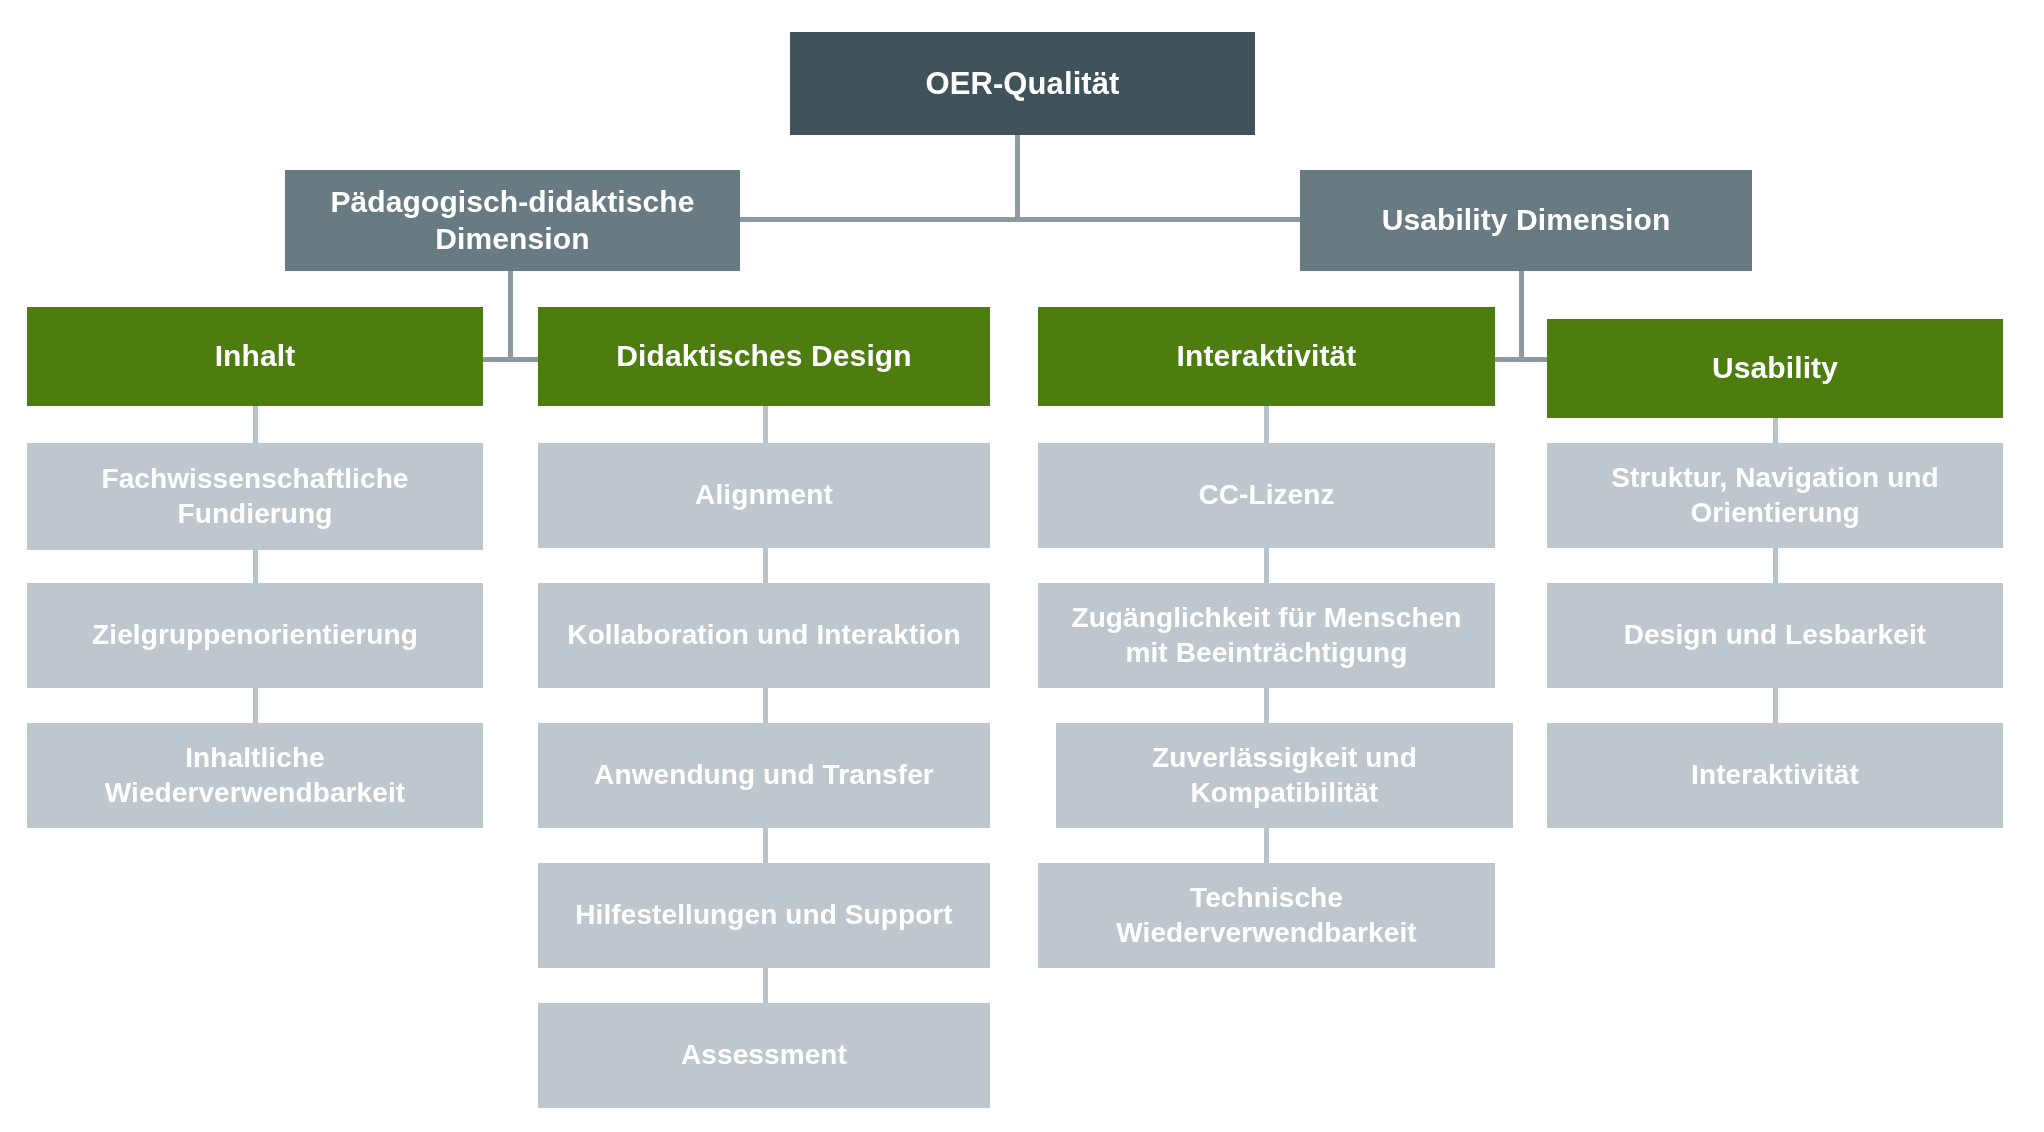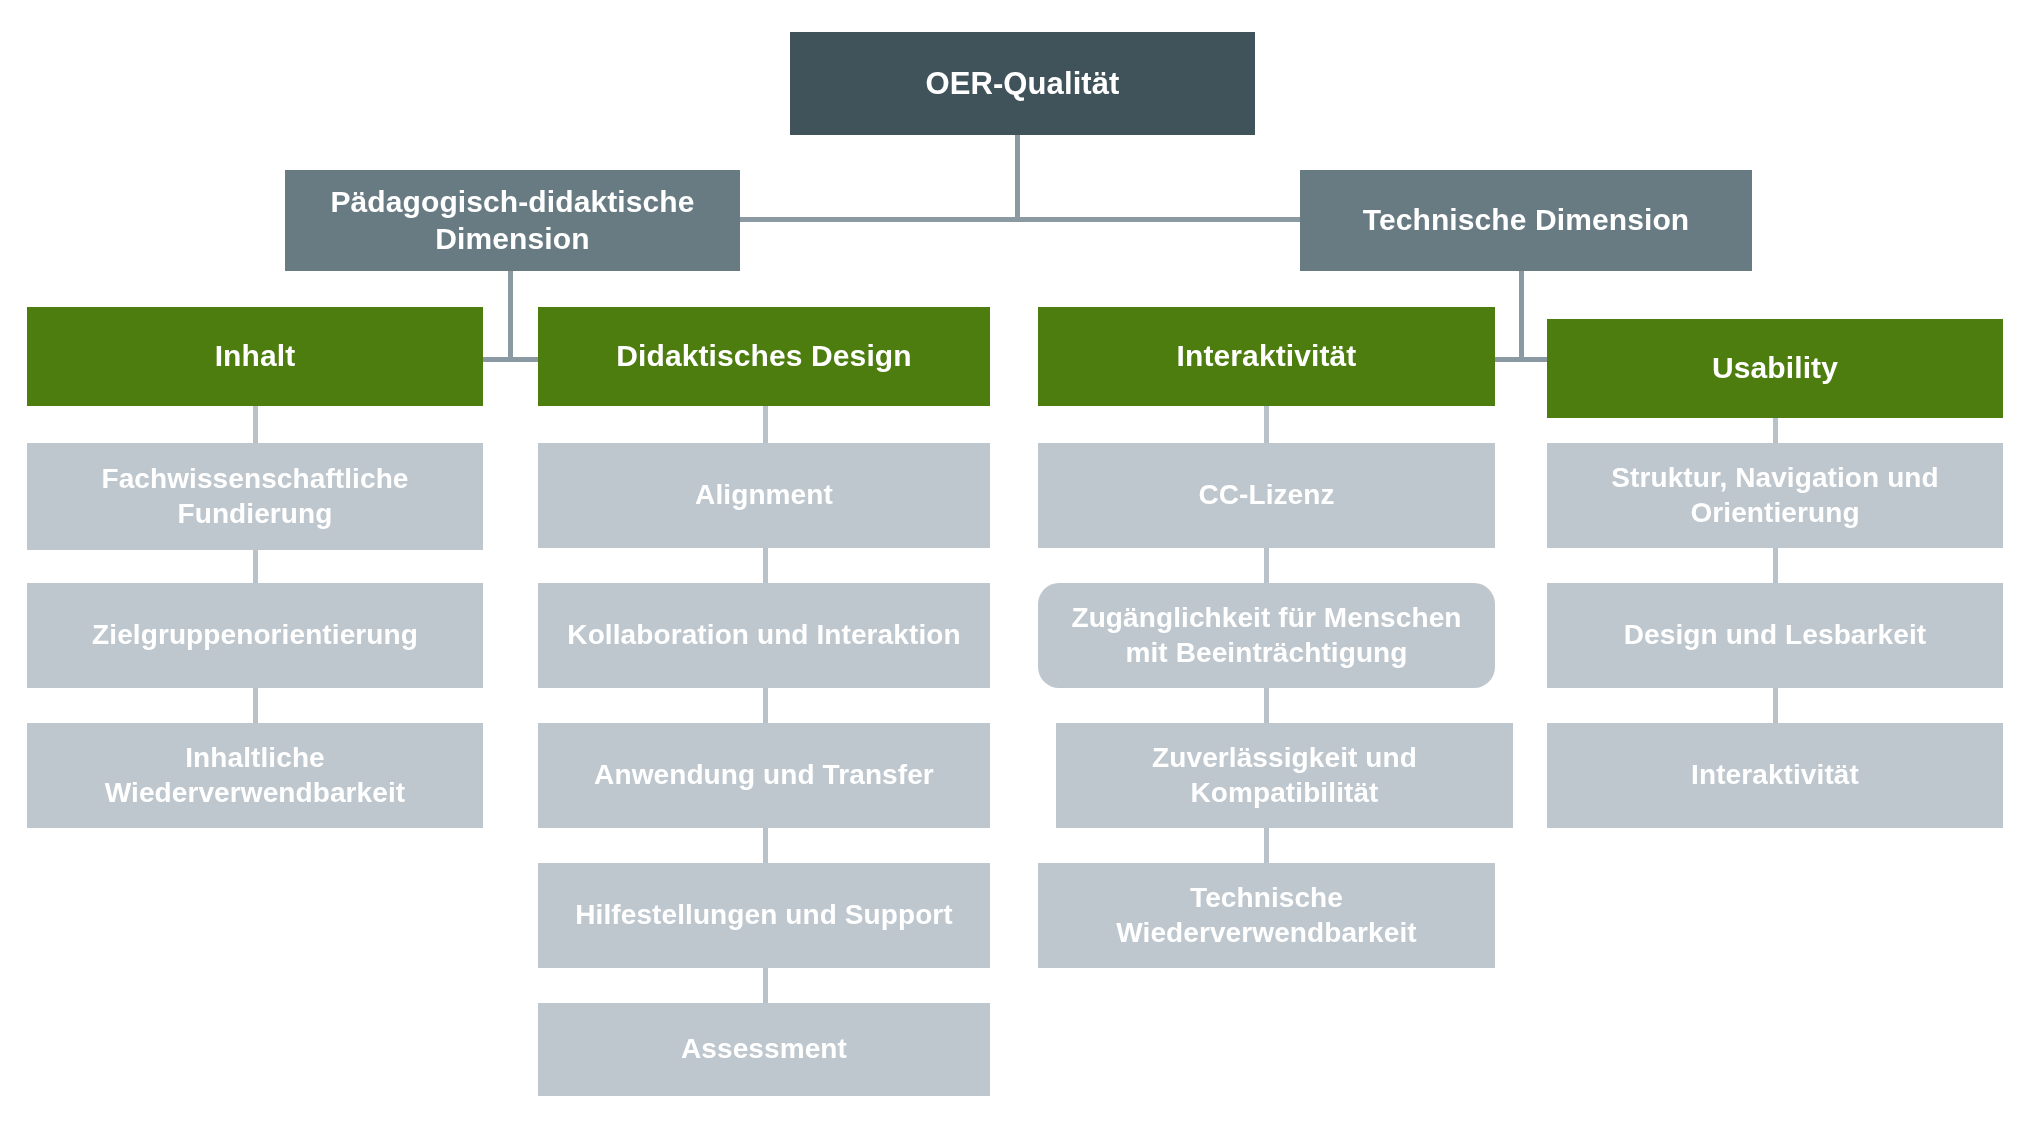--- a/index.html
+++ b/index.html
@@ -82,21 +82,21 @@
 
   <div class="node lvl-root" style="left:790px; top:32px; width:465px; height:103px;">
     <span>OER-Qualität</span>
   </div>
 
   <div class="node lvl-two" style="left:285px; top:170px; width:455px; height:101px;">
     <span>Pädagogisch-didaktische Dimension</span>
   </div>
 
   <div class="node lvl-two" style="left:1300px; top:170px; width:452px; height:101px;">
-    <span>Technische Dimension</span>
+    <span>Usability Dimension</span>
   </div>
 
   <div class="node lvl-three" style="left:27px; top:307px; width:456px; height:99px;">
     <span>Inhalt</span>
   </div>
 
   <div class="node lvl-three" style="left:538px; top:307px; width:452px; height:99px;">
     <span>Didaktisches Design</span>
   </div>
 
@@ -123,28 +123,28 @@
   </div>
   <div class="node lvl-leaf" style="left:538px; top:583px; width:452px; height:105px;">
     <span>Kollaboration und Interaktion</span>
   </div>
   <div class="node lvl-leaf" style="left:538px; top:723px; width:452px; height:105px;">
     <span>Anwendung und Transfer</span>
   </div>
   <div class="node lvl-leaf" style="left:538px; top:863px; width:452px; height:105px;">
     <span>Hilfestellungen und Support</span>
   </div>
-  <div class="node lvl-leaf" style="left:538px; top:1003px; width:452px; height:93px;">
+  <div class="node lvl-leaf" style="left:538px; top:1003px; width:452px; height:105px;">
     <span>Assessment</span>
   </div>
 
   <div class="node lvl-leaf" style="left:1038px; top:443px; width:457px; height:105px;">
     <span>CC-Lizenz</span>
   </div>
-  <div class="node lvl-leaf" style="left:1038px; top:583px; width:457px; height:105px;border-radius:21px;">
+  <div class="node lvl-leaf" style="left:1038px; top:583px; width:457px; height:105px;">
     <span>Zugänglichkeit für Menschen mit Beeinträchtigung</span>
   </div>
   <div class="node lvl-leaf" style="left:1038px; top:723px; width:457px; height:105px;margin-left:18px;">
     <span>Zuverlässigkeit und Kompatibilität</span>
   </div>
   <div class="node lvl-leaf" style="left:1038px; top:863px; width:457px; height:105px;">
     <span>Technische Wiederverwendbarkeit</span>
   </div>
 
   <div class="node lvl-leaf" style="left:1547px; top:443px; width:456px; height:105px;">

